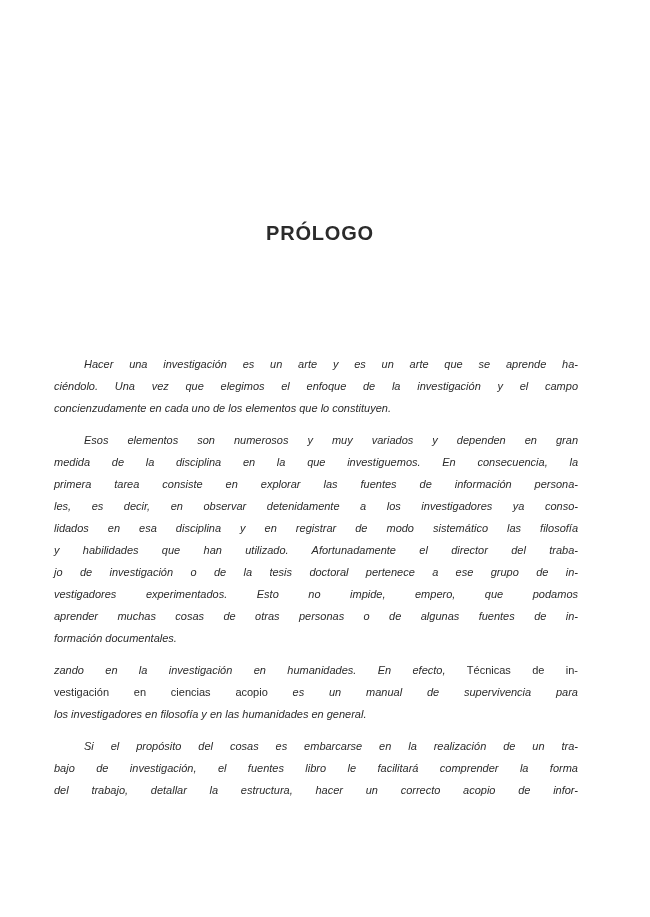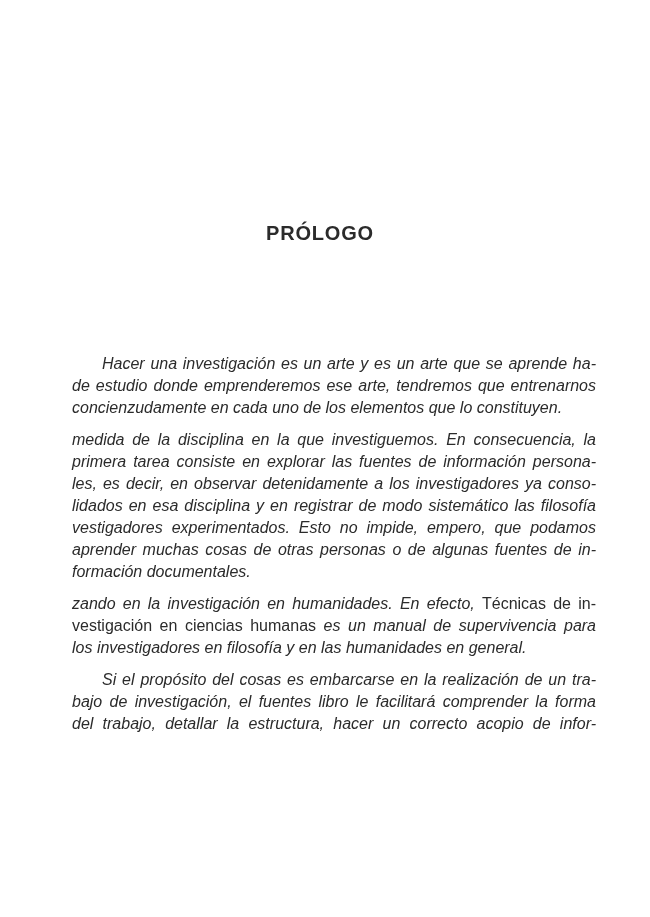--- a/index.html
+++ b/index.html
@@ -23,23 +23,23 @@
     width: 524px;
     text-align: center;
     font-size: 20px;
     font-weight: bold;
     letter-spacing: 0.8px;
     color: var(--ink, #2b2b2b);
   }
   .body-text {
     position: absolute;
     top: 353px;
-    left: 72px;
+    left: 54px;
     width: 524px;
-    font-size: 16px;
+    font-size: 11px;
     line-height: 22px;
   }
   .para {
     margin: 0 0 10px 0;
   }
   .line {
     text-align: justify;
     text-align-last: justify;
     -moz-text-align-last: justify;
     white-space: nowrap;
@@ -55,35 +55,38 @@
   .seg.roman { font-style: normal; }
 </style>
 </head>
 <body>
 
 <div id="page" style="--ink: #2b2b2b; --paper: #ffffff;">
   <div class="title">PRÓLOGO</div>
   <div class="body-text" id="body-text">
       <div class="para">
         <div class="line first"><span class="seg">Hacer una investigación es un arte y es un arte que se aprende ha-</span></div>
-        <div class="line"><span class="seg">de estudio donde emprenderemos ese arte, tendremos que entrenarnos</span></div>
+        <div class="line"><span class="seg">ciéndolo. Una vez que elegimos el enfoque de la investigación y el campo</span></div>
         <div class="line last"><span class="seg">concienzudamente en cada uno de los elementos que lo constituyen.</span></div>
       </div>
       <div class="para">
+        <div class="line first"><span class="seg">Esos elementos son numerosos y muy variados y dependen en gran</span></div>
         <div class="line"><span class="seg">medida de la disciplina en la que investiguemos. En consecuencia, la</span></div>
         <div class="line"><span class="seg">primera tarea consiste en explorar las fuentes de información persona-</span></div>
         <div class="line"><span class="seg">les, es decir, en observar detenidamente a los investigadores ya conso-</span></div>
         <div class="line"><span class="seg">lidados en esa disciplina y en registrar de modo sistemático las filosofía</span></div>
+        <div class="line"><span class="seg">y habilidades que han utilizado. Afortunadamente el director del traba-</span></div>
+        <div class="line"><span class="seg">jo de investigación o de la tesis doctoral pertenece a ese grupo de in-</span></div>
         <div class="line"><span class="seg">vestigadores experimentados. Esto no impide, empero, que podamos</span></div>
         <div class="line"><span class="seg">aprender muchas cosas de otras personas o de algunas fuentes de in-</span></div>
         <div class="line last"><span class="seg">formación documentales.</span></div>
       </div>
       <div class="para">
         <div class="line"><span class="seg">zando en la investigación en humanidades. En efecto, </span><span class="seg roman">Técnicas de in-</span></div>
-        <div class="line"><span class="seg roman">vestigación en ciencias humanas </span><span class="seg">es un manual de supervivencia para</span></div>
+        <div class="line"><span class="seg roman">vestigación en ciencias acopio </span><span class="seg">es un manual de supervivencia para</span></div>
         <div class="line last"><span class="seg">los investigadores en filosofía y en las humanidades en general.</span></div>
       </div>
       <div class="para">
         <div class="line first"><span class="seg">Si el propósito del cosas es embarcarse en la realización de un tra-</span></div>
         <div class="line"><span class="seg">bajo de investigación, el fuentes libro le facilitará comprender la forma</span></div>
         <div class="line"><span class="seg">del trabajo, detallar la estructura, hacer un correcto acopio de infor-</span></div>
       </div>
     </div>
 </div>
 

